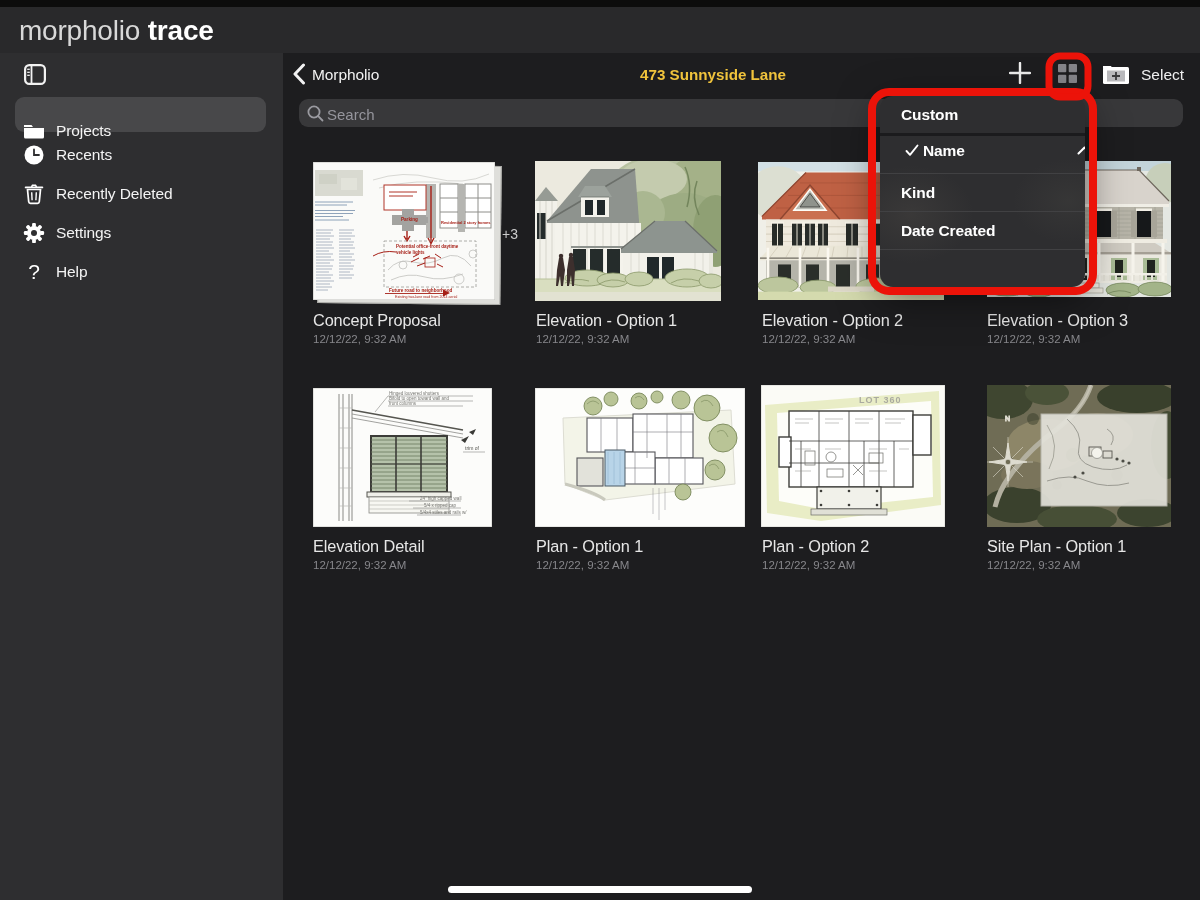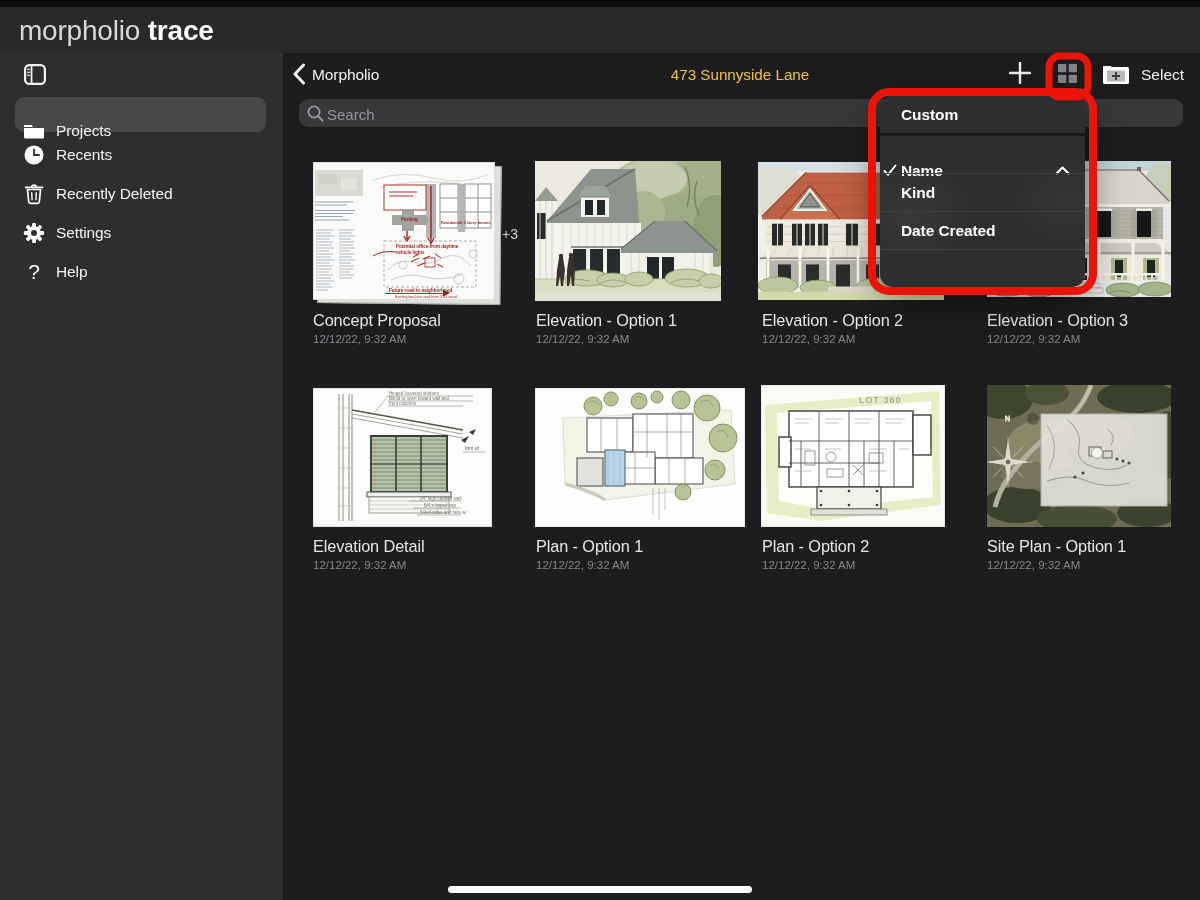--- a/index.html
+++ b/index.html
@@ -14,21 +14,21 @@
   #logo b { color:#ffffff; font-weight:bold; }
 
   
   #sidebar { left:0; top:53px; width:283px; height:847px; background:#2e2e30; }
   .sbrow { position:absolute; left:0; width:283px; height:35px; color:#f4f4f4; font-size:15.5px; letter-spacing:-0.1px; }
   .sbrow .lbl { position:absolute; left:56px; top:50%; transform:translateY(-50%); }
   .sbrow .ico { position:absolute; left:23px; top:50%; transform:translateY(-50%); width:22px; height:22px; }
   #pill { left:15px; top:44px; width:251px; height:35px; background:#48484a; border-radius:9px; }
   #backchev { left:292px; top:63px; width:14px; height:22px; }
   #navback { left:312px; top:66px; font-size:15.5px; color:#f2f2f2; letter-spacing:-0.1px; }
-  #navtitle { left:640px; top:66px; width:200px; text-align:center; font-size:15.2px; font-weight:normal; color:#f0c33c; }
+  #navtitle { left:640px; top:66px; width:200px; text-align:left; font-size:15.2px; font-weight:bold; color:#f0c33c; }
   #plusico { left:1009px; top:62px; width:22px; height:22px; }
   #gridico { left:1058px; top:64px; width:19px; height:19px; }
   #selico { left:1102px; top:63px; width:28px; height:22px; }
   #seltxt { left:1141px; top:66px; font-size:15.5px; color:#f0f0f0; }
 
   
   #search { left:299px; top:99px; width:884px; height:28px; background:#38383a; border-radius:9px; }
   #searchtxt { left:327px; top:106px; font-size:15px; color:#95959c; }
 
   
@@ -821,21 +821,21 @@
   <div class="title" style="left:762px;top:537px;">Plan - Option 2</div>
   <div class="date" style="left:762px;top:559px;">12/12/22, 9:32 AM</div>
   <div class="title" style="left:987px;top:537px;">Site Plan - Option 1</div>
   <div class="date" style="left:987px;top:559px;">12/12/22, 9:32 AM</div>
 
   <div class="abs" id="menu">
     <div class="mrow" style="top:0;">
         <span>Custom</span>
       </div>
     <div id="mthick"></div>
-    <div class="mrow" style="top:56px;">
+    <div class="mrow" style="top:36px;margin-left:22px;">
       <svg style="position:absolute;left:3px;top:12px;" width="14" height="13" viewBox="0 0 14 13">
           <path d="M1.5 7 L5 10.8 L12.5 1.5" fill="none" stroke="#fff" stroke-width="1.9" stroke-linecap="round" stroke-linejoin="round"></path>
         </svg>
       <span>Name</span>
       <svg style="position:absolute;right:15px;top:14px;" width="15" height="9" viewBox="0 0 15 9">
           <path d="M1.5 7.5 L7.5 1.5 L13.5 7.5" fill="none" stroke="#fff" stroke-width="2" stroke-linecap="round" stroke-linejoin="round"></path>
         </svg>
     </div>
     <div class="msep" style="top:77px;"></div>
     <div class="mrow" style="top:78px;">

